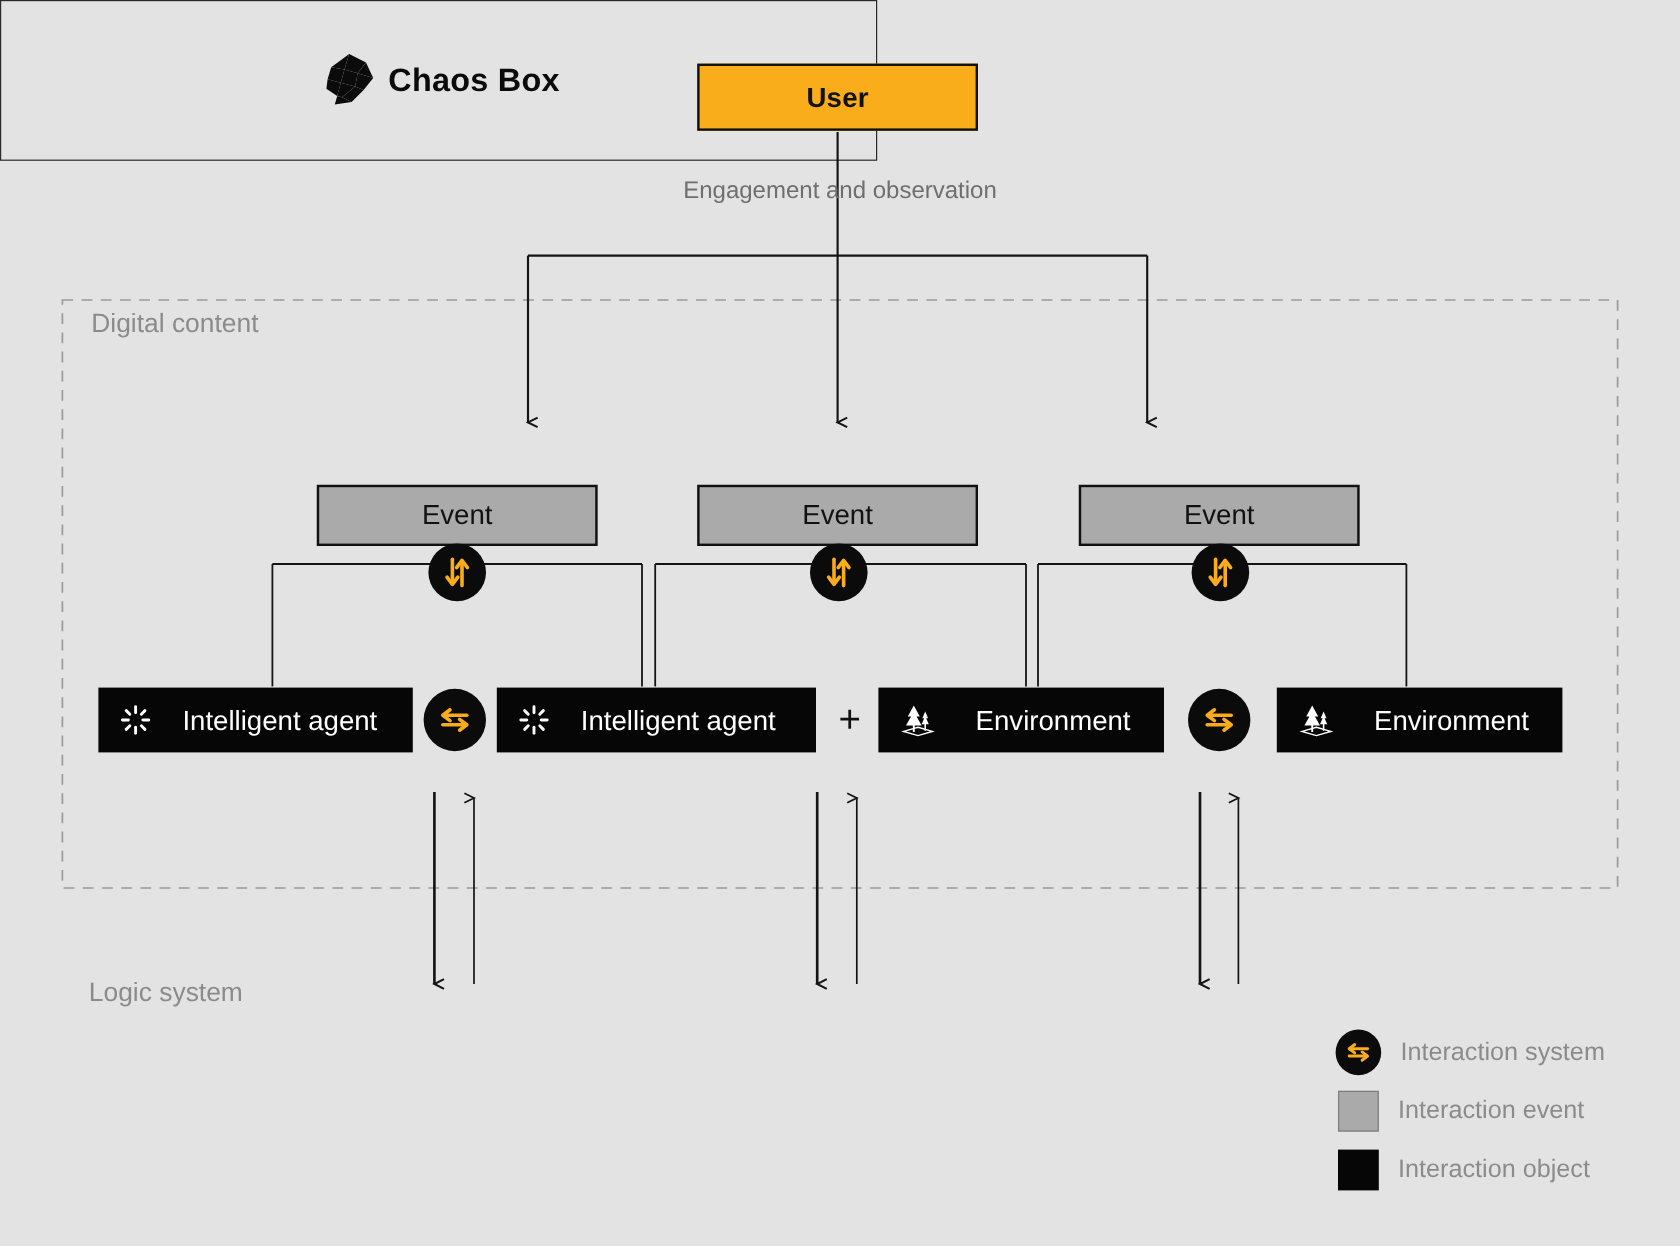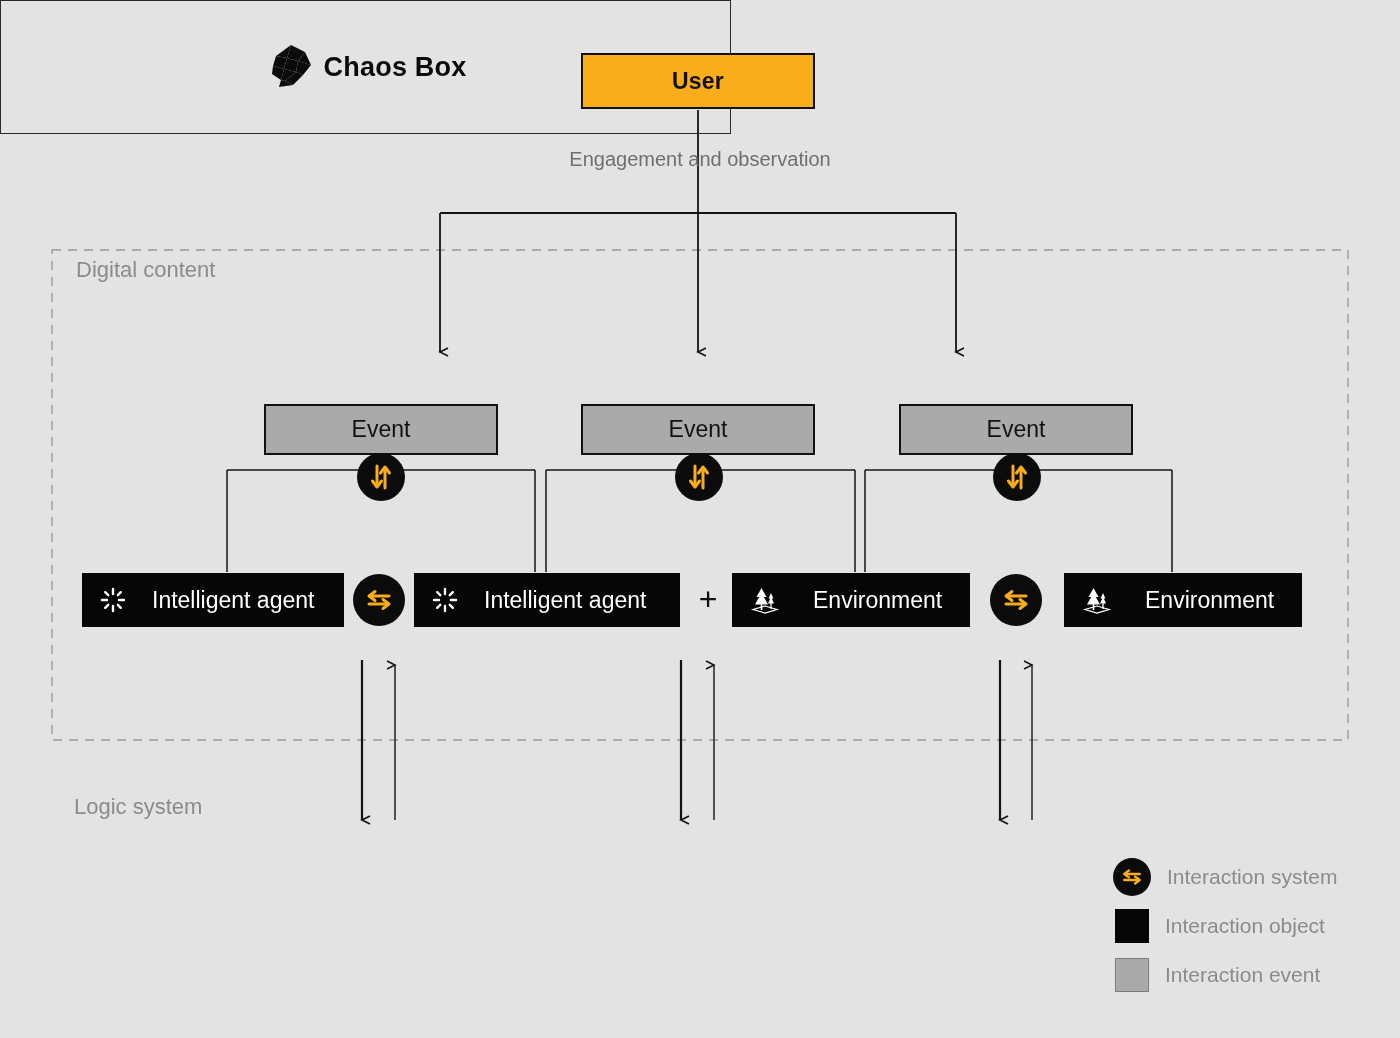--- a/index.html
+++ b/index.html
@@ -76,21 +76,21 @@
     border: 1.6px solid #2a2a2a; background: transparent;
     display: flex; align-items: center; justify-content: center; gap: 7px;
   }
   .chaos-label { font-size: 27px; font-weight: 700; color: #0b0b0b; letter-spacing: .2px; }
 
   
   .region-label {
     position: absolute; color: #8b8b8b; font-size: 22px; font-weight: 400;
   }
   .lbl-digital { left: 76px; top: 257px; }
-  .lbl-logic  { left: 74px; top: 794px; }
+  .lbl-logic  { left: 74px; top: 814px; }
 
   
   .edge-caption {
     position: absolute; left: 516px; top: 148px; width: 368px;
     text-align: center; color: #6f6f6f; font-size: 20px;
   }
 
   
   .legend { position: absolute; left: 1113px; top: 852px; width: 260px; }
   .legend-row { display: flex; align-items: center; gap: 16px; height: 49px; }
@@ -282,23 +282,23 @@
           <path d="M25,9 L6,9" stroke="#f9ad1a" stroke-width="3.2" fill="none" stroke-linecap="round"></path>
           <path d="M11,4.5 L5,9 L11,13.5" stroke="#f9ad1a" stroke-width="3.2" fill="none" stroke-linecap="round" stroke-linejoin="round"></path>
           <path d="M5,17 L24,17" stroke="#f9ad1a" stroke-width="3.2" fill="none" stroke-linecap="round"></path>
           <path d="M19,12.5 L25,17 L19,21.5" stroke="#f9ad1a" stroke-width="3.2" fill="none" stroke-linecap="round" stroke-linejoin="round"></path>
         </svg>
       </span>
       <span class="legend-text">Interaction system</span>
     </div>
 
     <div class="legend-row">
+      <span class="legend-swatch sw-gray"></span>
+      <span class="legend-text">Interaction event</span>
+    </div>
+
+    <div class="legend-row">
       <span class="legend-swatch sw-black"></span>
       <span class="legend-text">Interaction object</span>
     </div>
-
-    <div class="legend-row">
-      <span class="legend-swatch sw-gray"></span>
-      <span class="legend-text">Interaction event</span>
-    </div>
   </div>
 
 </div>
 
 </body></html>

